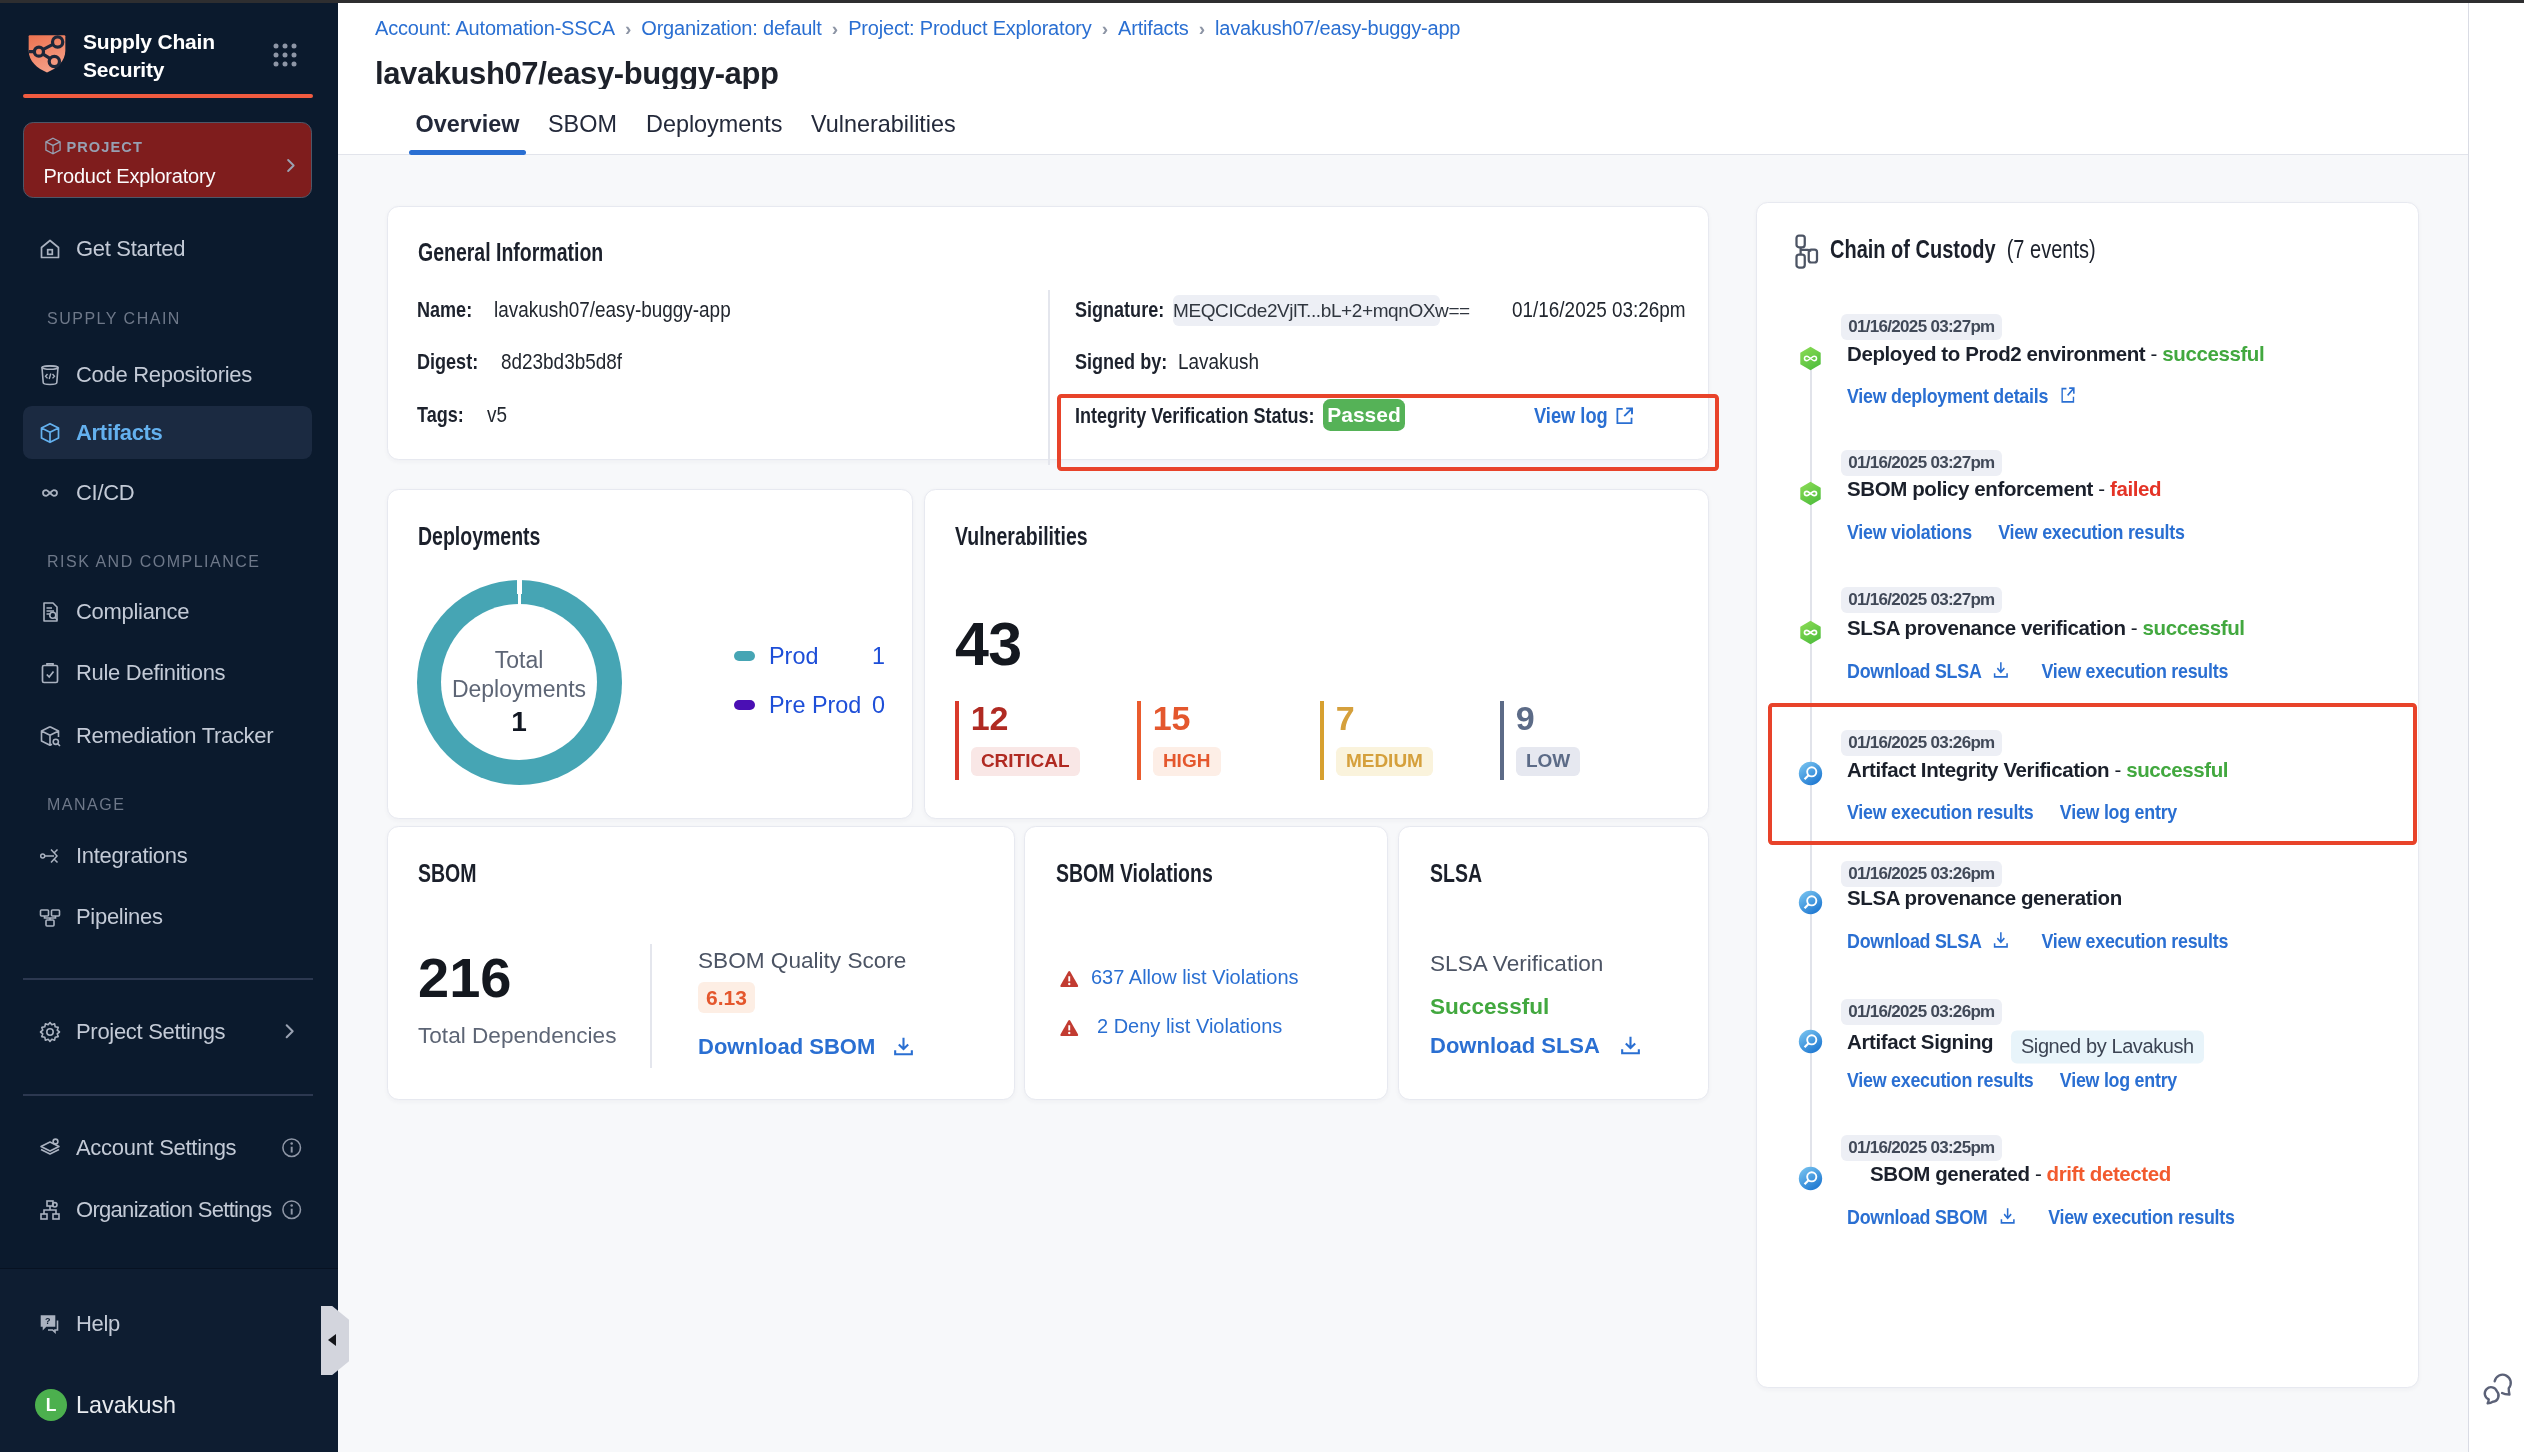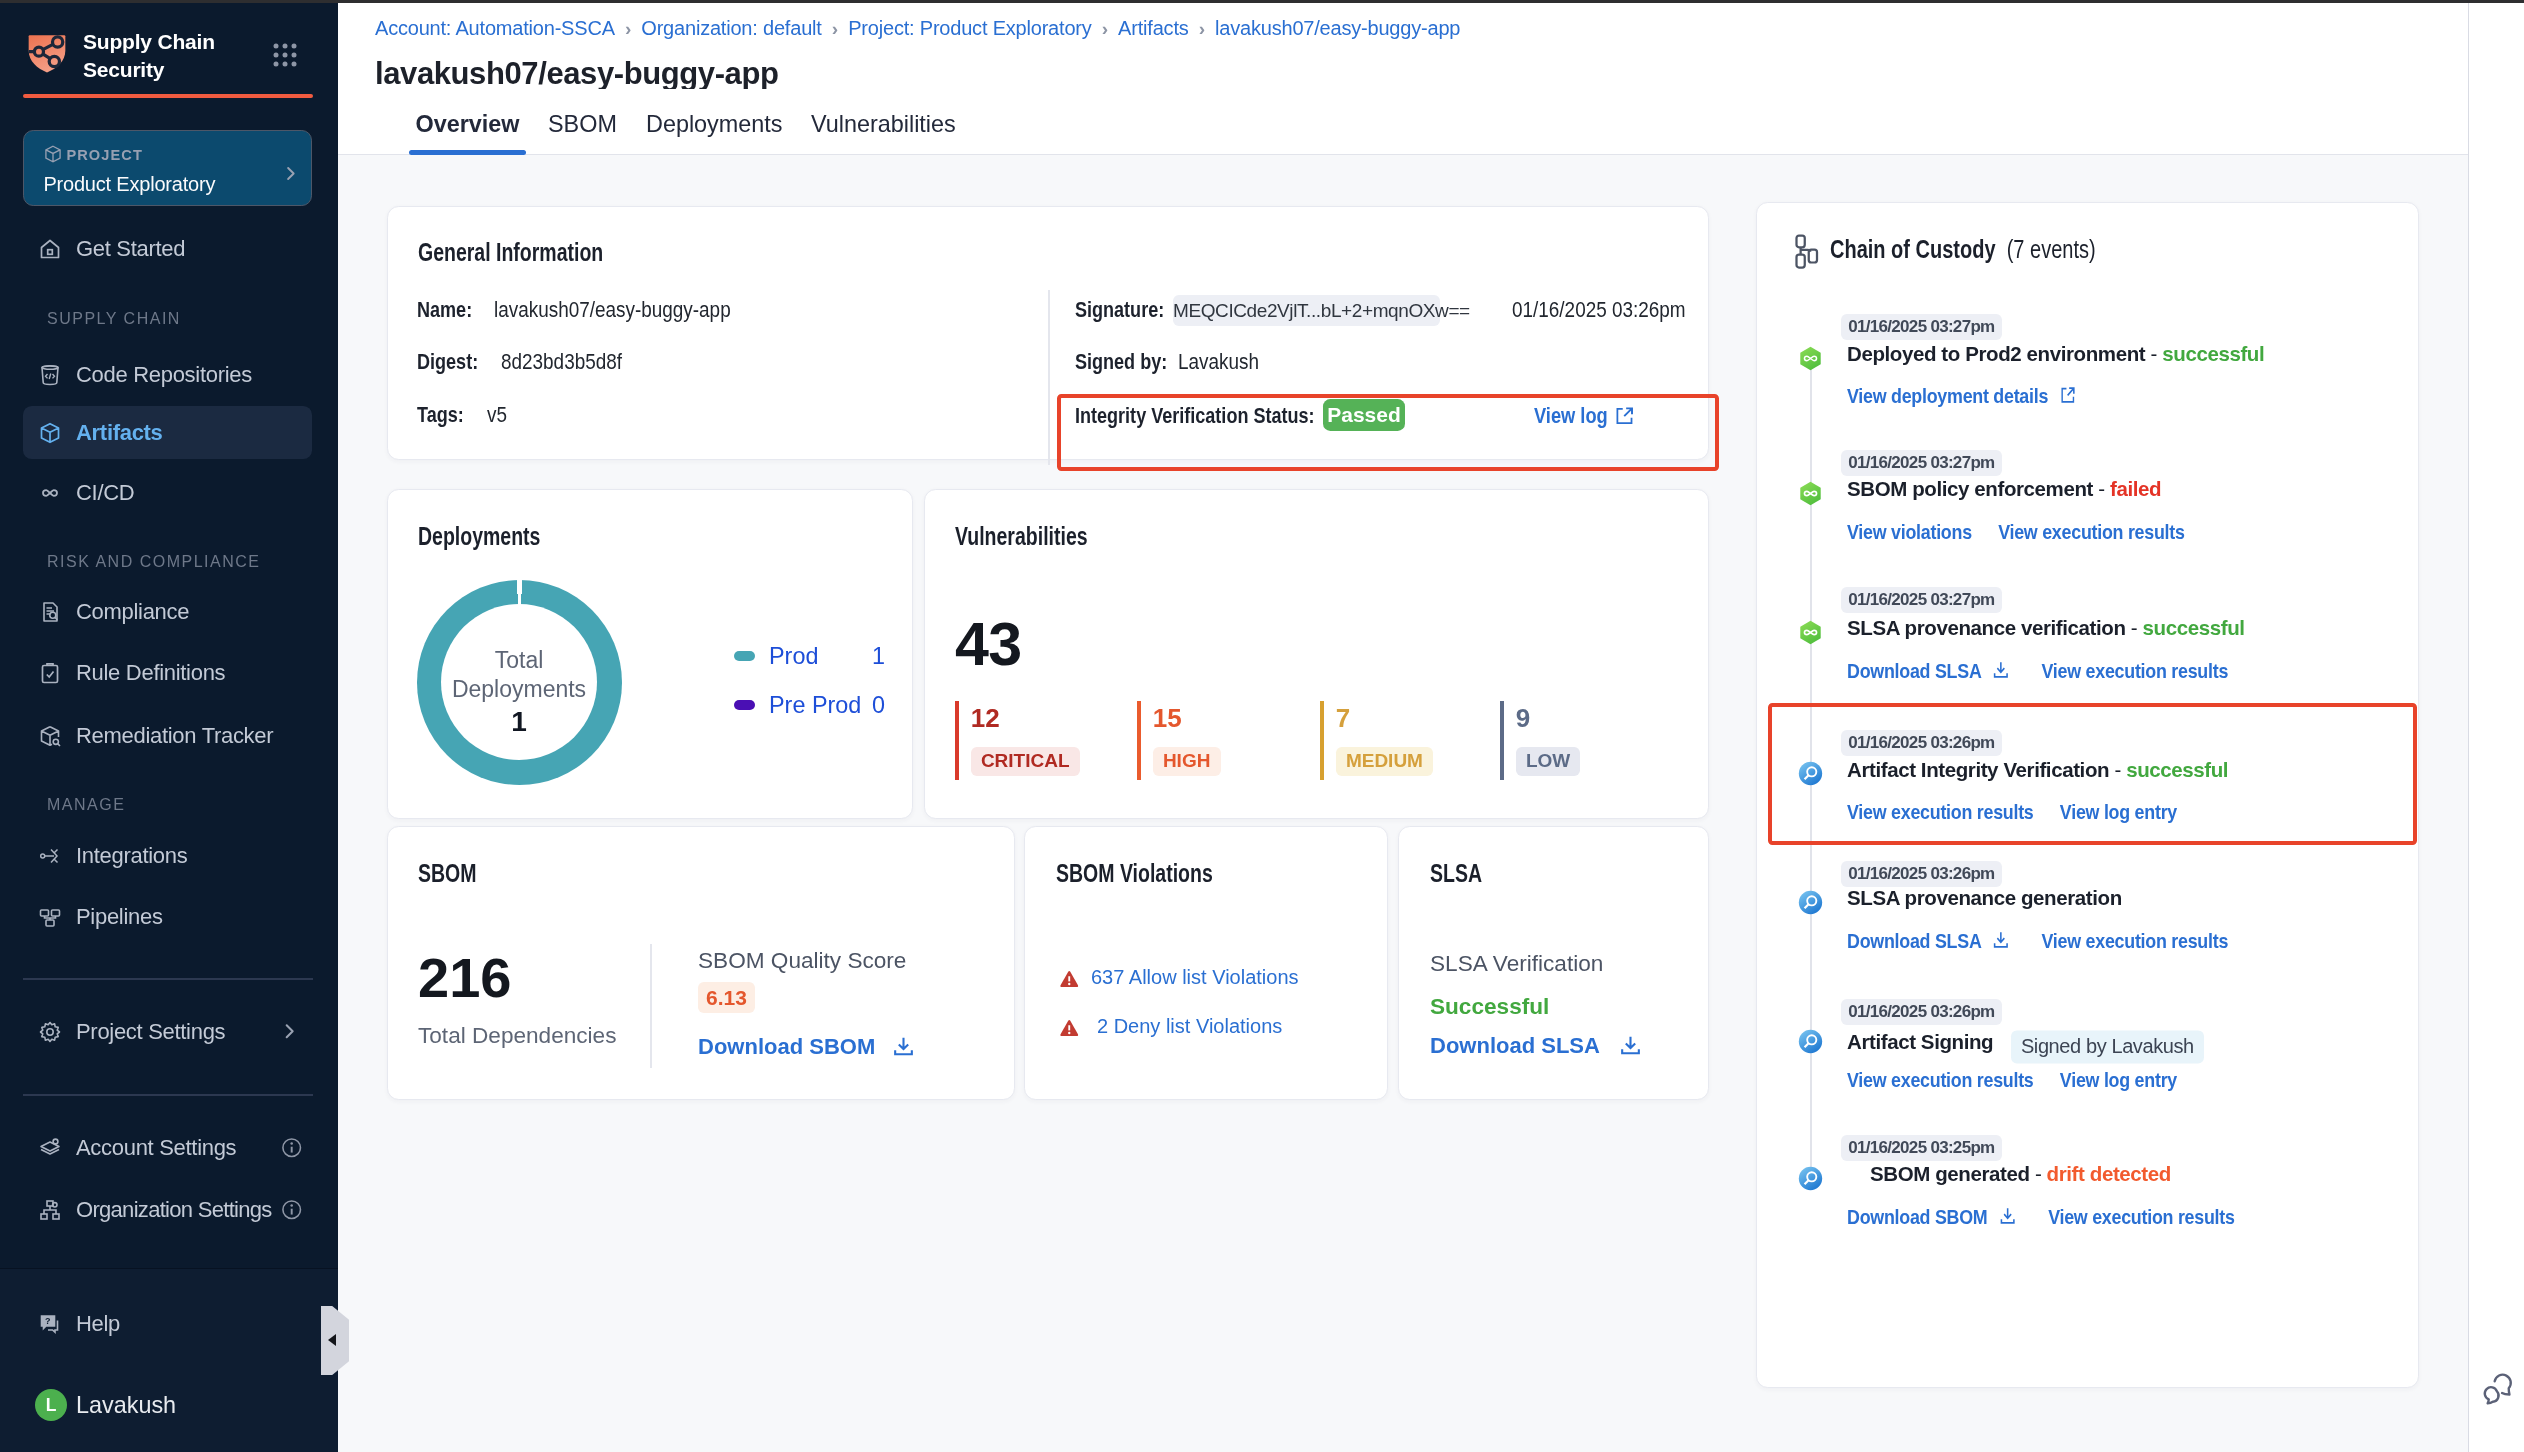--- a/index.html
+++ b/index.html
@@ -11,21 +11,21 @@
 
 #sidebar { left:0; top:0; width:338px; height:1452px; background:#0b1a2d; z-index:10; color:#c3cad6; }
 #sidebar .label { position:absolute; left:47px; font-size:16px; letter-spacing:1.5px; color:#6e7889; font-weight:400; }
 .navitem { position:absolute; left:0; width:338px; height:47px; }
 .navitem .ictr { position:absolute; left:38px; top:50%; transform:translateY(-50%); width:24px; height:24px; }
 .navitem .txt { position:absolute; left:76px; top:50%; transform:translateY(-50%); font-size:22px; color:#c3cad6; letter-spacing:-0.3px; white-space:nowrap; }
 #logo-shield { left:25px; top:30px; width:44px; height:44px; }
 #logo-text { left:83px; top:28px; font-size:21px; font-weight:700; color:#fff; line-height:28px; letter-spacing:-0.2px; }
 #griddots { left:271px; top:42px; width:28px; height:26px; }
 #orangeline { left:22.6px; top:94px; width:290px; height:3.7px; background:#f15b40; border-radius:2.2px; }
-#projcard { left:23.4px; top:130px; width:289px; height:76px; border:1.5px solid #4d5768; border-radius:10.2px; background:#0c4a6e; }
+#projcard { left:23.4px; top:122px; width:289px; height:76px; border:1.5px solid #4d5768; border-radius:10.2px; background:#7f1d1d; }
 #projcard .plabel { position:absolute; left:42px; top:16px; font-size:14.6px; letter-spacing:1.1px; color:#97a0b2; font-weight:700; }
 #projcard .pname { position:absolute; left:19px; top:42px; font-size:20px; letter-spacing:-0.2px; color:#fbfbfc; }
 #selrow { left:23.4px; top:406px; width:289px; height:53px; background:#1b2a41; border-radius:8.8px; }
 #sb-divider1 { left:22.6px; top:978px; width:290px; height:1.5px; background:#2c3850; }
 #sb-divider2 { left:22.6px; top:1094px; width:290px; height:1.5px; background:#2c3850; }
 #sb-footer { left:0; top:1268px; width:338px; height:185px; background:#0e1d31; border-top:1.5px solid #071222; }
 #avatar { left:35px; top:1389px; width:32px; height:32px; border-radius:50%; background:#4cb04e; color:#fff; font-size:17.5px; font-weight:700; text-align:center; line-height:32px; }
 #collapse { left:321px; top:1306px; width:28px; height:69px; background:#d3d5dd; clip-path:polygon(0 0,40% 0,100% 20%,100% 80%,40% 100%,0 100%); z-index:60; }
 #collapse:after { content:""; position:absolute; left:7.3px; top:28px; border-top:6.6px solid transparent; border-bottom:6.6px solid transparent; border-right:8.8px solid #14161a; }
 
@@ -56,21 +56,21 @@
 #donut { position:absolute; left:29px; top:90px; width:205px; height:205px; border-radius:50%; background:conic-gradient(#fff 0deg,#fff 1.3deg,#46a5b4 1.3deg,#46a5b4 358.7deg,#fff 358.7deg); }
 #donut .hole { position:absolute; left:24px; top:24px; width:156px; height:156px; background:#fff; border-radius:50%; text-align:center; }
 #donut .tl { margin-top:42px; font-size:23px; color:#5d6575; line-height:29px; }
 #donut .num { font-size:28px; font-weight:700; color:#111722; margin-top:1.5px; }
 .legpill { position:absolute; width:20.5px; height:9.5px; border-radius:5.1px; }
 .legtxt { position:absolute; font-size:23.4px; color:#1d4ed8; }
 
 #vulncard { left:924px; top:489px; width:785px; height:330px; }
 #vulncard .big { position:absolute; left:30px; top:119px; font-size:61px; font-weight:700; color:#14181f; letter-spacing:-0.7px; }
 .vstat { position:absolute; top:211px; width:175px; height:79px; border-left:4.4px solid; padding-left:11.7px; }
-.vstat .n { font-size:26px; font-weight:700; line-height:34px; }
+.vstat .n { font-size:34px; font-weight:700; line-height:34px; }
 .vstat .chip { display:inline-block; margin-top:11.7px; font-size:19px; font-weight:700; padding:3.7px 10.2px; border-radius:5.8px; }
 
 #sbomcard { left:387px; top:826px; width:628px; height:274px; }
 #violcard { left:1024px; top:826px; width:364px; height:274px; }
 #slsacard { left:1398px; top:826px; width:311px; height:274px; }
 
 #coccard { left:1756px; top:202px; width:663px; height:1186px; }
 #cocline { position:absolute; left:1810px; top:369px; width:1.5px; height:807px; background:#e1e3ea; z-index:1; }
 .evicon { position:absolute; left:1798px; width:25px; height:25px; z-index:2; }
 .datechip { position:absolute; left:1841px; height:26px; line-height:26px; background:#edeff5; border-radius:5.8px; padding:0 7.3px; font-size:17px; font-weight:700; color:#414958; letter-spacing:-0.7px; }

